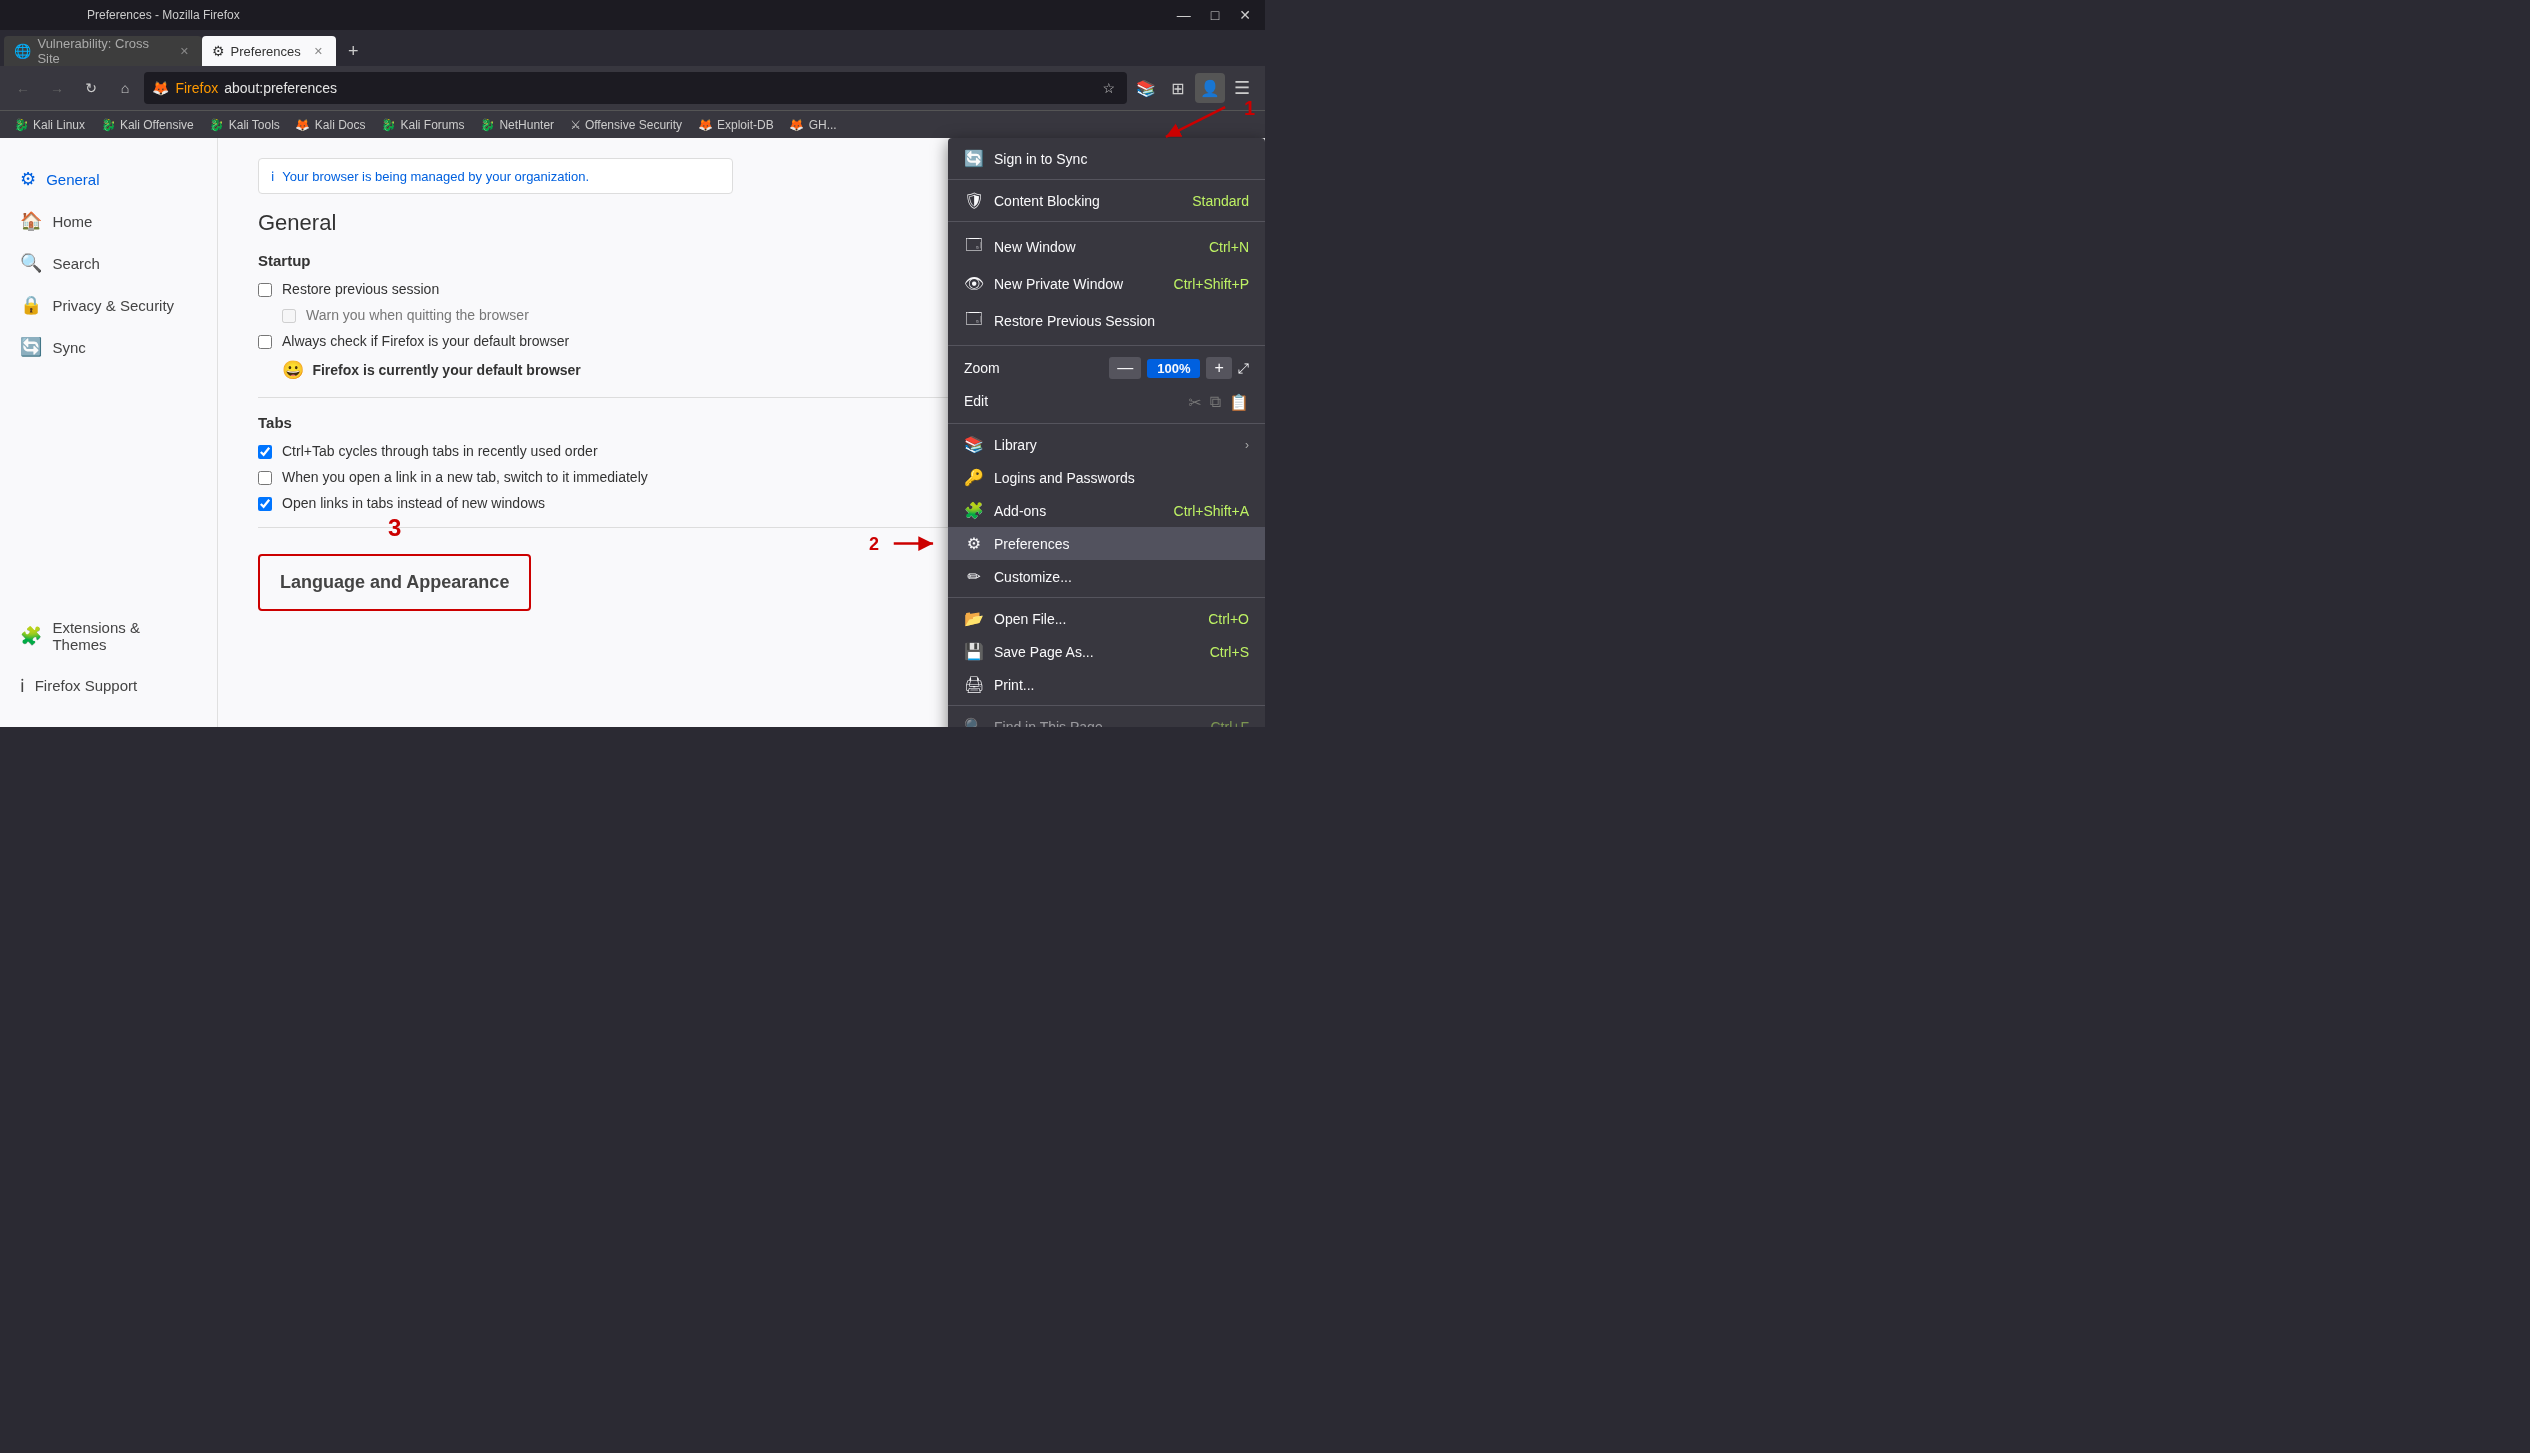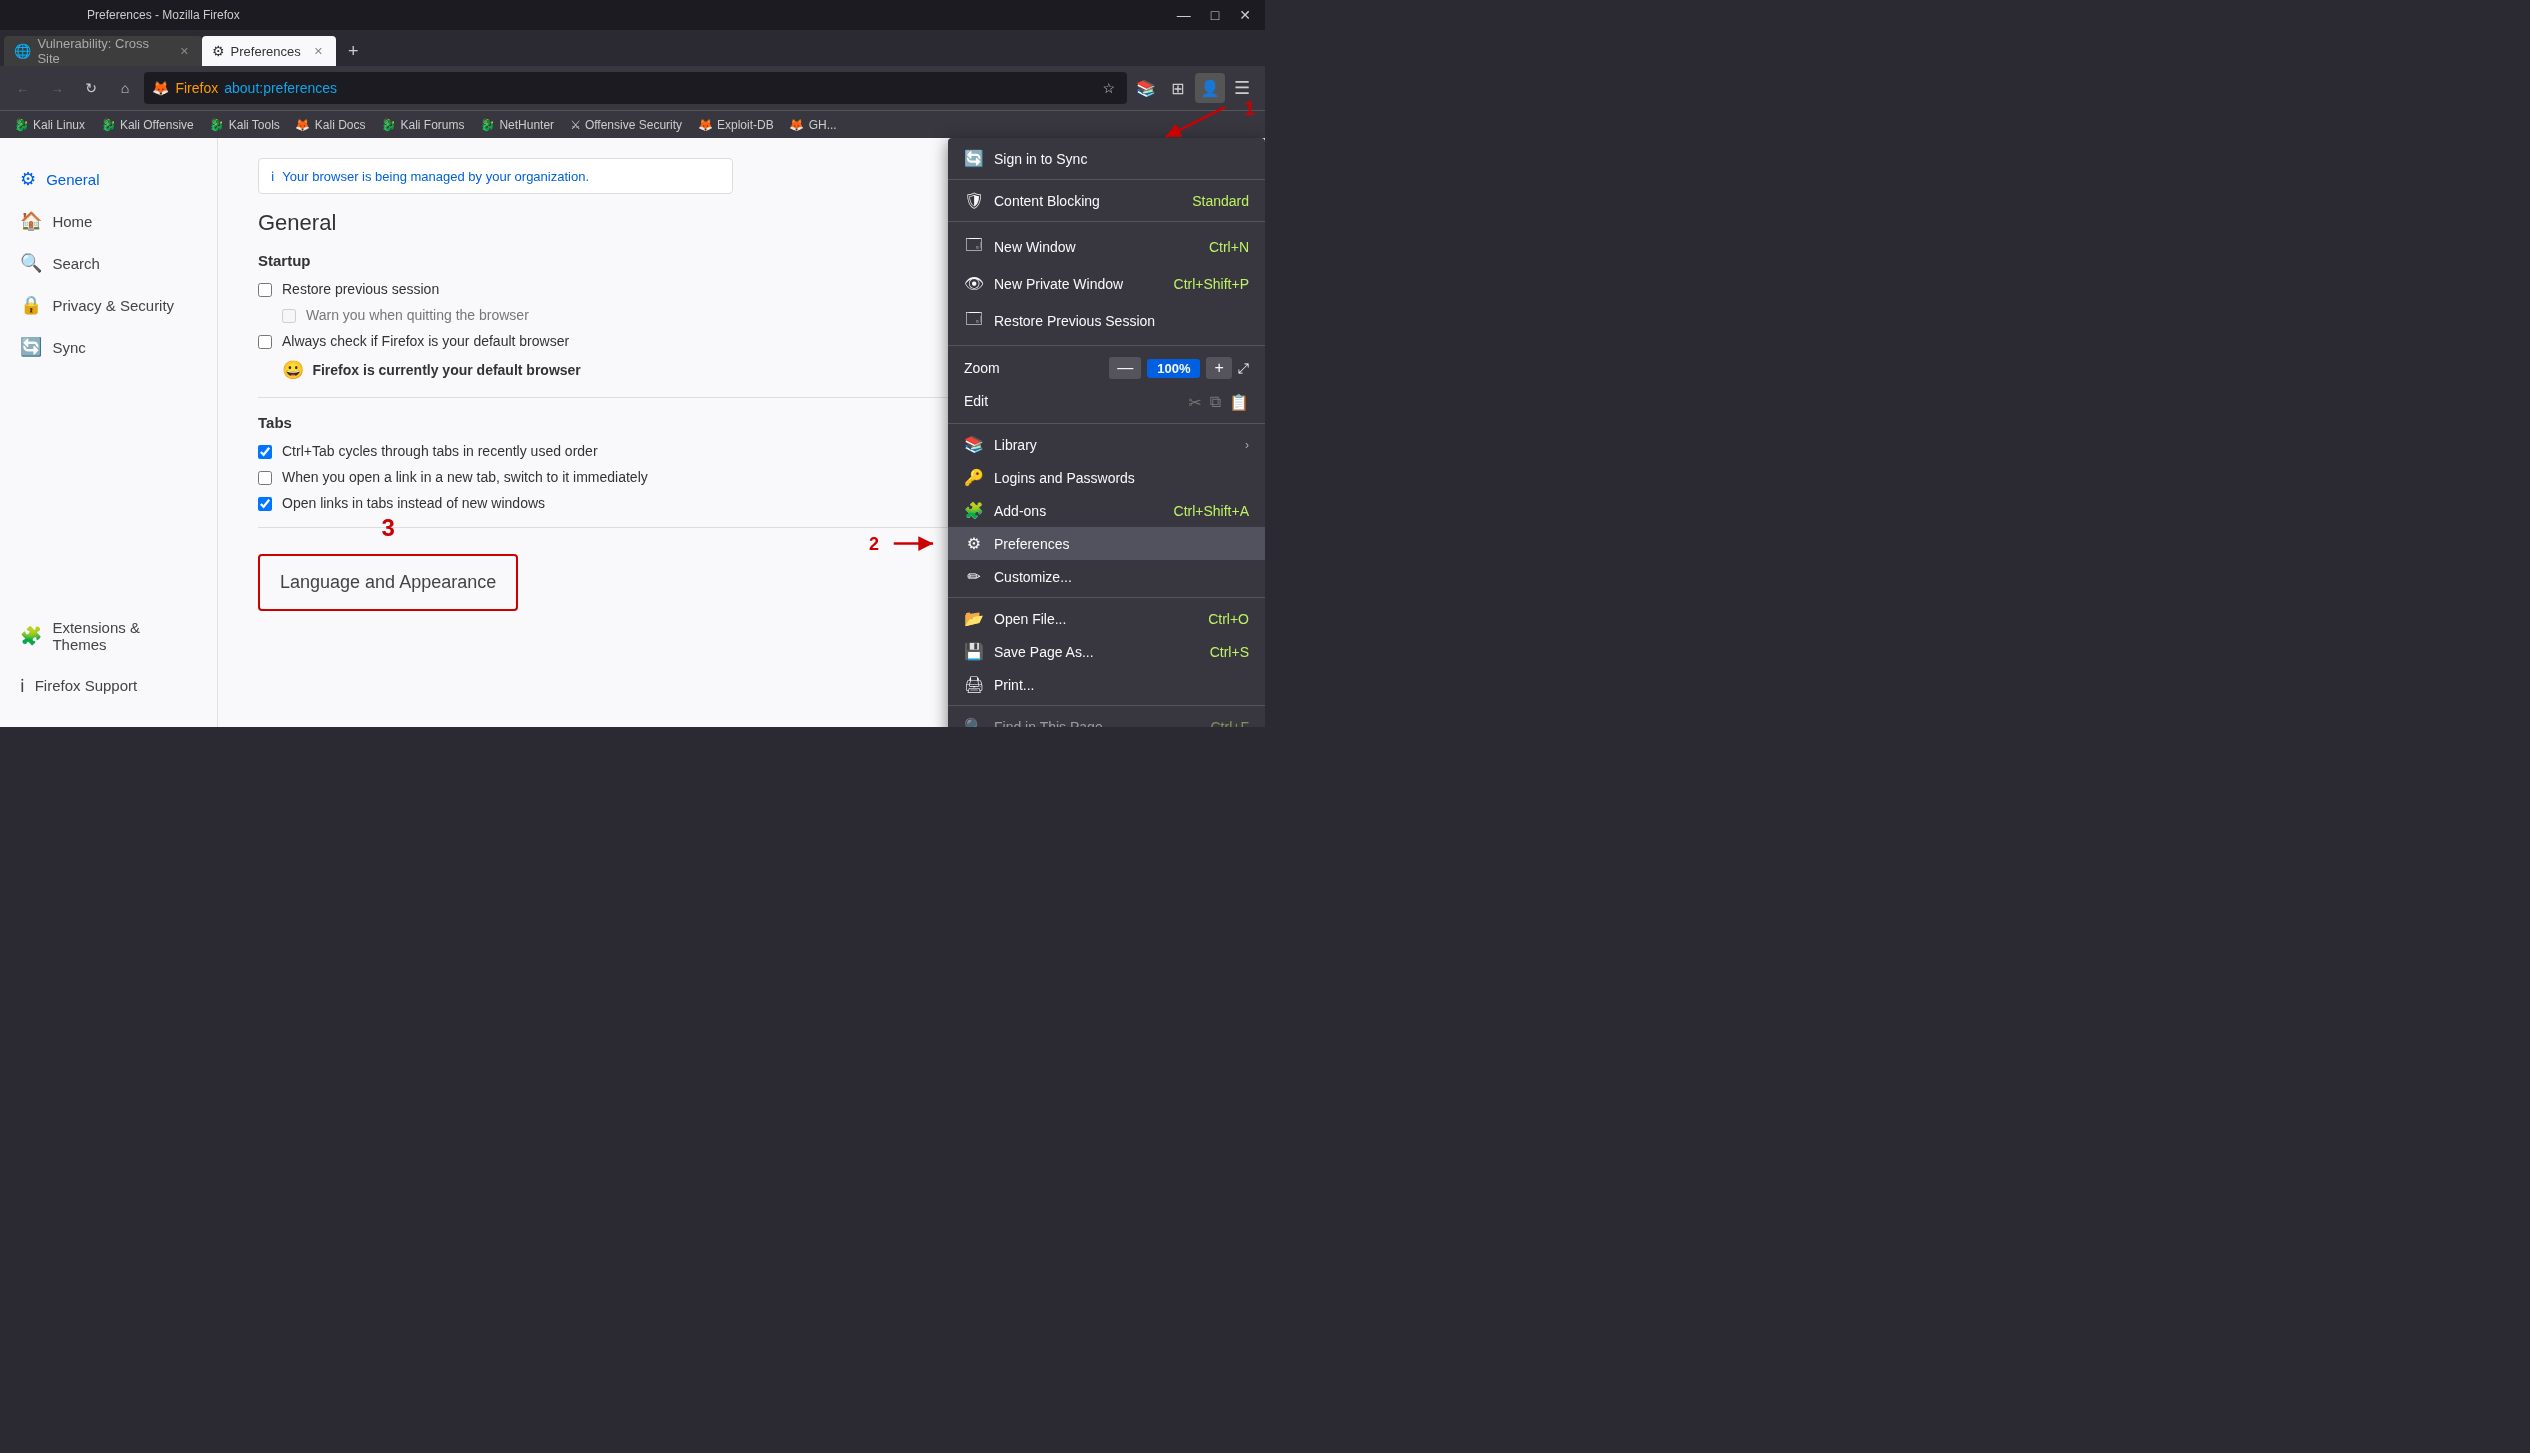--- a/index.html
+++ b/index.html
@@ -75,21 +75,21 @@
       flex: 1;
       display: flex;
       align-items: center;
       background: #1c1b22;
       border-radius: 4px;
       height: 32px;
       padding: 0 8px;
       gap: 6px;
     }
     .address-bar-protocol { color: #ff9a00; }
-    .address-bar-path { color: #0ea5e9; }
+    .address-bar-path { color: #e5e5e5; }
     .star-btn { color: #ccc; padding: 4px; cursor: pointer; }
     .toolbar-right { display: flex; align-items: center; gap: 2px; }
     .toolbar-icon { width: 30px; height: 30px; display: flex; align-items: center; justify-content: center; color: #ccc; cursor: pointer; border-radius: 4px; font-size: 16px; }
     .toolbar-icon.active { background: #555; }
     .menu-btn { width: 30px; height: 30px; display: flex; align-items: center; justify-content: center; color: #ccc; cursor: pointer; border-radius: 4px; font-size: 18px; }
 
     
     .bookmarks-bar {
       background: #38373f;
       height: 28px;
@@ -180,21 +180,21 @@
     .section-divider { border: none; border-top: 1px solid #ddd; margin: 16px 0; }
 
     .lang-appearance-box {
       border: 2px solid #cc0000;
       border-radius: 4px;
       padding: 16px 20px;
       margin-top: 10px;
       max-width: 416px;
       position: relative;
     }
-    .lang-appearance-title { font-size: 18px; color: #444; font-weight: 400; }
+    .lang-appearance-title { font-size: 18px; color: #444; font-weight: 700; }
 
     .annotation-number {
       color: #cc0000;
       font-size: 24px;
       font-weight: bold;
       position: absolute;
     }
 
     
     .dropdown-menu {

